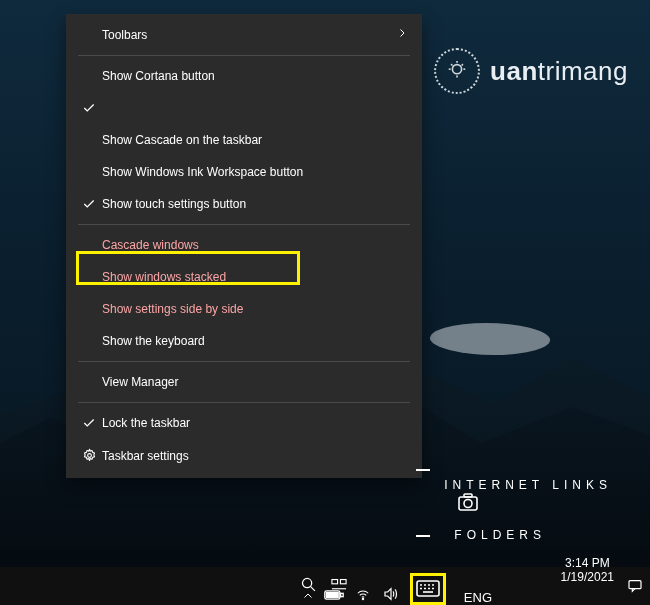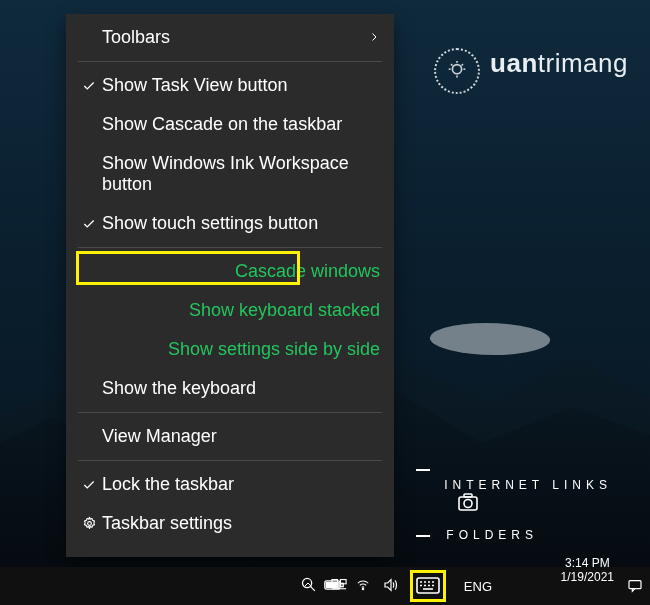--- a/index.html
+++ b/index.html
@@ -16,57 +16,57 @@
   }
   .mtn-front { position:absolute; left:0; right:0; bottom:38px; height:200px;
     background: linear-gradient(180deg, #0a1823 0%, #050b10 100%);
     clip-path: polygon(0% 100%, 0% 38%, 8% 25%, 20% 46%, 32% 18%, 46% 44%, 60% 10%, 74% 38%, 88% 20%, 100% 34%, 100% 100%);
   }
   .snow { position:absolute; bottom:210px; left:120px; width:90px; height:30px; background:#dfe6ea; opacity:.55; border-radius:50%; transform:skewX(-12deg);}
   .snow2 { position:absolute; bottom:250px; left:430px; width:120px; height:32px; background:#dfe6ea; opacity:.5; border-radius:50%; transform:skewX(14deg);}
 
   
   .menu {
-    position: absolute; left: 66px; top: 14px; width: 328px;
-    background: #2b2b2b; color: #fff; font-size: 18px;
+    position: absolute; left: 66px; top: 14px; width: 356px;
+    background: #2b2b2b; color: #fff; font-size: 12px;
     box-shadow: 0 8px 18px rgba(0,0,0,.45);
-    padding-top: 4px; padding-bottom: 14px;
+    padding-top: 4px; padding-bottom: 6px;
   }
   .menu-item {
     display: flex; align-items: center;
     padding: 9px 14px 9px 12px; position: relative;
     cursor: default;
   }
-  .menu-item.disabled { color: #22c55e; text-align: right; }
+  .menu-item.disabled { color: #fca5a5; }
   .mi-icon { width: 22px; display:flex; justify-content:center; align-items:center; margin-right: 2px; flex:0 0 22px;}
   .mi-label { flex: 1; }
   .mi-arrow { flex:0 0 auto; }
   .sep { height:1px; background:#4a4a4a; margin: 4px 12px; }
 
   .highlight-box { position:absolute; left:76px; top:251px; width:224px; height:34px; border:3px solid #fff200; pointer-events:none; }
 
   
   .taskbar {
     position:absolute; left:0; right:0; bottom:0; height:38px;
     background:#101010; color:#ffffff; display:flex; align-items:center;
     font-size:13px;
   }
-  .tray-icons { position:absolute; right:158px; bottom:0; height:38px; display:flex; align-items:center; gap:10px; }
+  .tray-icons { position:absolute; right:158px; bottom:0; height:38px; display:flex; align-items:flex-end; gap:10px; }
   .tray-icons svg, .tray-icons .ico { color:#ffffff; }
   .kbd-highlight { display:inline-flex; align-items:center; justify-content:center; height:32px; width:36px; border:3px solid #fff200; }
   .lang { margin-left:8px; font-size:13px; }
   .clock { position:absolute; right:36px; bottom:16px; height:38px; display:flex; flex-direction:column; justify-content:center; align-items:center; font-size:12px; line-height:14px; }
   .action-center { position:absolute; right:6px; bottom:0; height:38px; display:flex; align-items:center; }
 
   
   .desk-label { position:absolute; color:#fff; font-size:12px; letter-spacing:5px; font-weight:500; }
   .desk-line { position:absolute; width:14px; height:2px; background:#fff; }
   .desk-ico { position:absolute; color:#fff; }
 
-  .watermark { position:absolute; right:22px; top:48px; color:#fff; display:flex; gap:10px; }
+  .watermark { position:absolute; right:22px; top:48px; color:#fff; display:flex; align-items:center; gap:10px; }
   .watermark .bulb { width:46px; height:46px; border:2px dotted #cfd6da; border-radius:50%; display:flex; align-items:center; justify-content:center; color:#cfd6da;}
   .watermark .txt { font-size:26px; font-weight:300; letter-spacing:0.5px; color:#e8eef2;}
   .watermark .heavy { font-weight:600; }
 
   .taskicons-left { position:absolute; left:300px; bottom:0; height:38px; display:flex; align-items:center; gap:12px; }
 </style>
 </head>
 <body>
 
 <div class="stage">
@@ -95,26 +95,29 @@
       <span class="mi-icon"></span>
       <span class="mi-label">Toolbars</span>
       <span class="mi-arrow">
         <svg width="12" height="12" viewBox="0 0 24 24" fill="none" stroke="#ffffff" stroke-width="2">
             <polyline points="9 5 16 12 9 19"></polyline>
           </svg>
       </span>
     </div>
     <div class="sep"></div>
     <div class="menu-item">
+      <span class="mi-icon"></span>
+      <span class="mi-label">Show Cortana button</span>
+    </div>
+    <div class="menu-item">
       <span class="mi-icon">
         <svg width="14" height="14" viewBox="0 0 24 24" fill="none" stroke="#ffffff" stroke-width="2.2">
             <polyline points="4 12 9 17 20 6"></polyline>
           </svg>
       </span>
-      <span class="mi-label">Show Task View button</span>
     </div>
     <div class="menu-item">
       <span class="mi-icon"></span>
       <span class="mi-label">Show Cascade on the taskbar</span>
     </div>
     <div class="menu-item">
       <span class="mi-icon"></span>
       <span class="mi-label">Show Windows Ink Workspace button</span>
     </div>
     <div class="menu-item">
@@ -125,21 +128,21 @@
       </span>
       <span class="mi-label">Show touch settings button</span>
     </div>
     <div class="sep"></div>
     <div class="menu-item disabled">
       <span class="mi-icon"></span>
       <span class="mi-label">Cascade windows</span>
     </div>
     <div class="menu-item disabled">
       <span class="mi-icon"></span>
-      <span class="mi-label">Show keyboard stacked</span>
+      <span class="mi-label">Show windows stacked</span>
     </div>
     <div class="menu-item disabled">
       <span class="mi-icon"></span>
       <span class="mi-label">Show settings side by side</span>
     </div>
     <div class="menu-item">
       <span class="mi-icon"></span>
       <span class="mi-label">Show the keyboard</span>
     </div>
     <div class="sep"></div>
@@ -172,21 +175,21 @@
   <div class="desk-line" style="right:220px; top:469px"></div>
   <div class="desk-label" style="right:38px; top:478px">INTERNET LINKS</div>
   <div class="desk-ico" style="right:170px; top:490px">
     <svg width="24" height="24" viewBox="0 0 24 24" fill="none" stroke="#ffffff" stroke-width="1.6">
         <rect x="3" y="7" width="18" height="13" rx="2"></rect>
         <circle cx="12" cy="13.5" r="4"></circle>
         <rect x="8" y="4" width="8" height="3" rx="1"></rect>
       </svg>
   </div>
   <div class="desk-line" style="right:220px; top:535px"></div>
-  <div class="desk-label" style="right:112px; top:528px">FOLDERS</div>
+  <div class="desk-label" style="right:104px; top:528px">FOLDERS</div>
 
   <div class="taskbar">
     <div class="taskicons-left">
       <span><svg width="17" height="17" viewBox="0 0 24 24" fill="none" stroke="#fff" stroke-width="1.8">
             <circle cx="10" cy="10" r="6.5"></circle>
             <line x1="15" y1="15" x2="21" y2="21"></line>
           </svg></span>
       <span><svg width="20" height="17" viewBox="0 0 24 24" fill="none" stroke="#fff" stroke-width="1.6">
             <rect x="2" y="5" width="8" height="6"></rect>
             <rect x="14" y="5" width="8" height="6"></rect>

